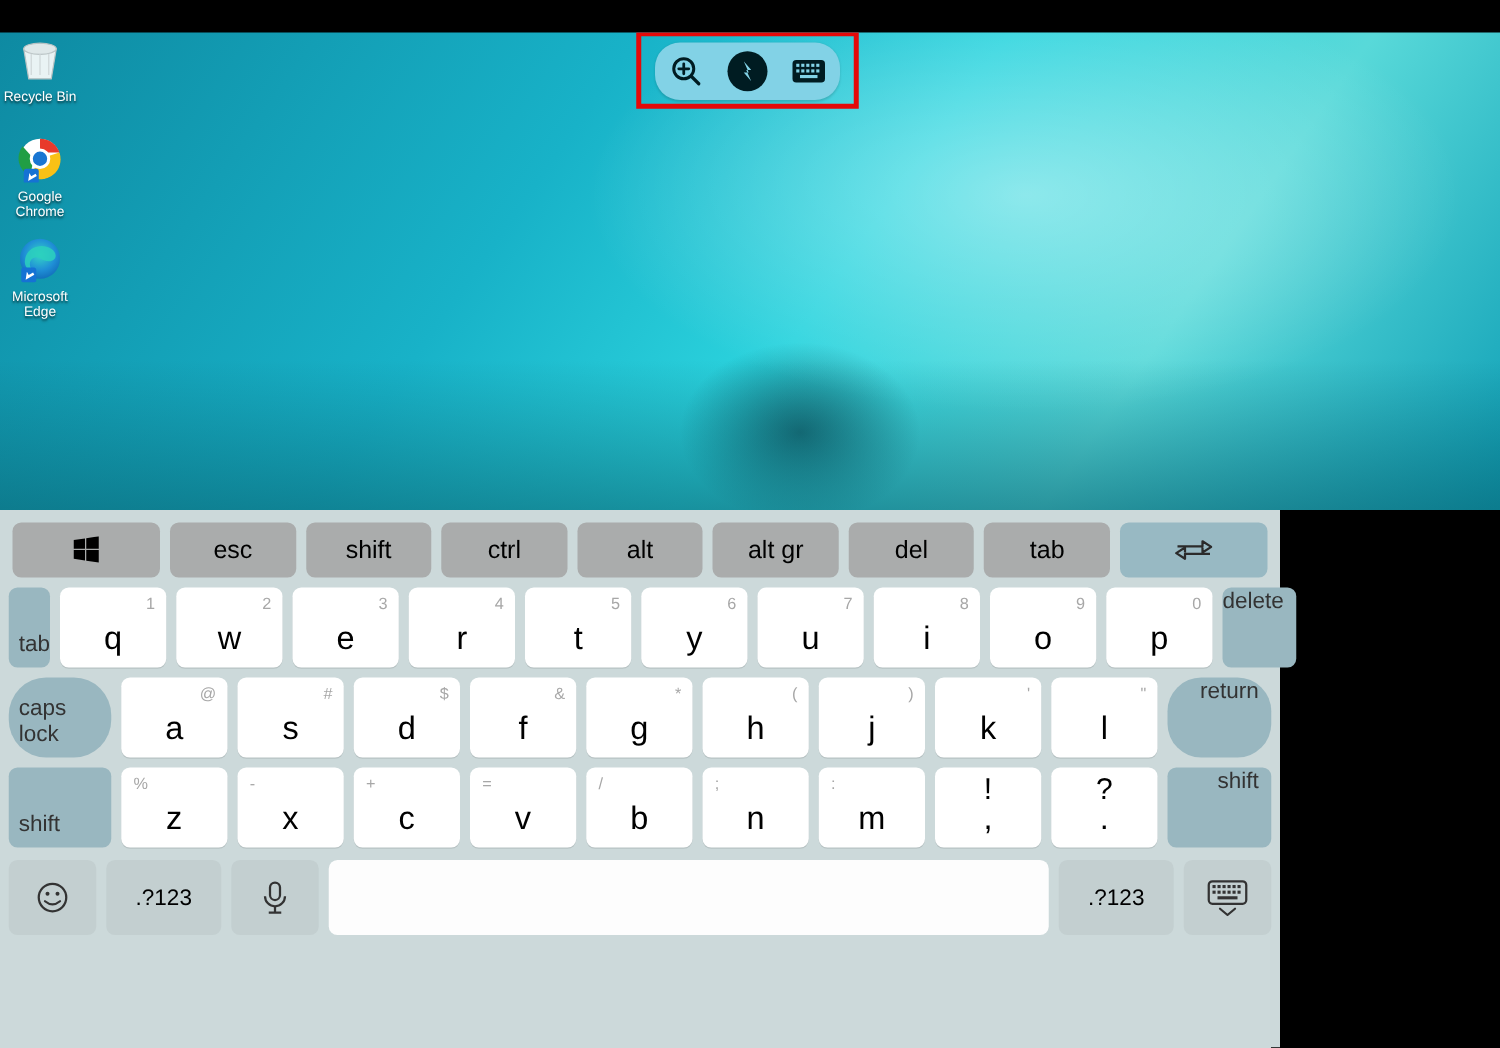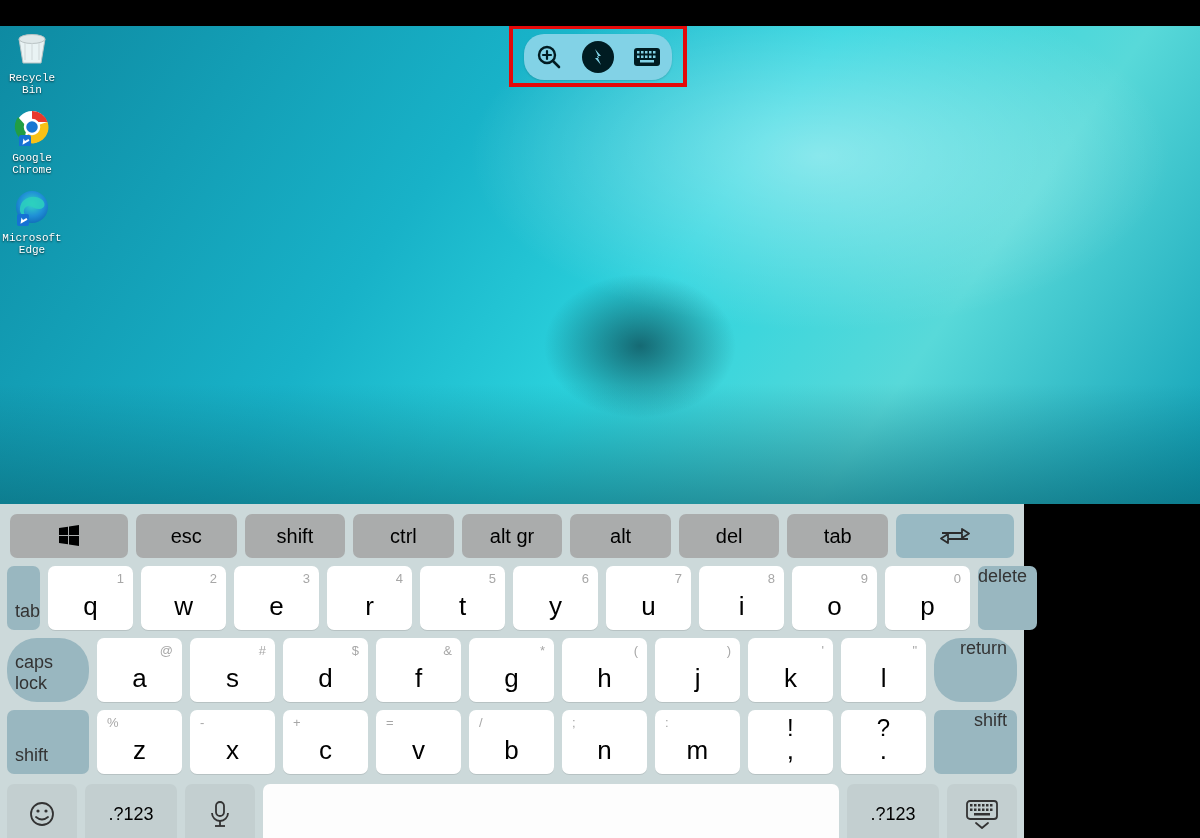--- a/index.html
+++ b/index.html
@@ -4,28 +4,27 @@
 <style>
   * { box-sizing: border-box; margin: 0; padding: 0; }
   html, body { width: 1200px; height: 838px; overflow: hidden; font-family: Arial, Helvetica, sans-serif; }
   body { background: #000; position: relative; }
 
   
   .topbar { width: 1200px; height: 26px; background: #000; }
 
   
   .desktop {
-    width: 1200px; height: 478px;
+    width: 1200px; height: 382px;
     background:
       radial-gradient(ellipse 500px 250px at 820px 130px, rgba(240,255,255,0.45), rgba(240,255,255,0) 70%),
       radial-gradient(ellipse 120px 90px at 640px 320px, rgba(10,60,70,0.7), rgba(10,60,70,0) 80%),
       linear-gradient(125deg, #0e8aa2 0%, #18b2c8 35%, #2cd4de 55%, #58d9d9 75%, #0f9fb6 100%);
     position: relative;
     overflow: hidden;
-    font-family: Liberation Mono, monospace;
   }
   .desktop::after {
     content: "";
     position: absolute; left:0; right:0; bottom:0; height:120px;
     background: linear-gradient(180deg, rgba(12,120,135,0) 0%, rgba(9,100,115,0.6) 100%);
   }
 
   .desktop-icon {
     position: absolute; width: 70px; display:flex; flex-direction:column; align-items:center;
     color:#fff; font-size:11px; text-align:center; text-shadow: 0 1px 2px rgba(0,0,0,.7);
@@ -209,25 +208,25 @@
     </div>
     <div class="key std" data-name="key-esc">
         <span>esc</span>
       </div>
     <div class="key std" data-name="key-shift-top">
         <span>shift</span>
       </div>
     <div class="key std" data-name="key-ctrl">
         <span>ctrl</span>
       </div>
+    <div class="key std" data-name="key-alt">
+        <span>alt</span>
+      </div>
     <div class="key std" data-name="key-altgr">
         <span>alt gr</span>
-      </div>
-    <div class="key std" data-name="key-alt">
-        <span>alt</span>
       </div>
     <div class="key std" data-name="key-del">
         <span>del</span>
       </div>
     <div class="key std" data-name="key-tab-top">
         <span>tab</span>
       </div>
     <div class="key" data-name="key-arrows">
       <svg width="30" height="18" viewBox="0 0 30 18" data-name="swap-arrows-icon">
         <path d="M2 6 L22 6 L22 2 L29 6.5 L22 11 L22 7" fill="none" stroke="#2b2b2b" stroke-width="1.8" stroke-linejoin="round"></path>

